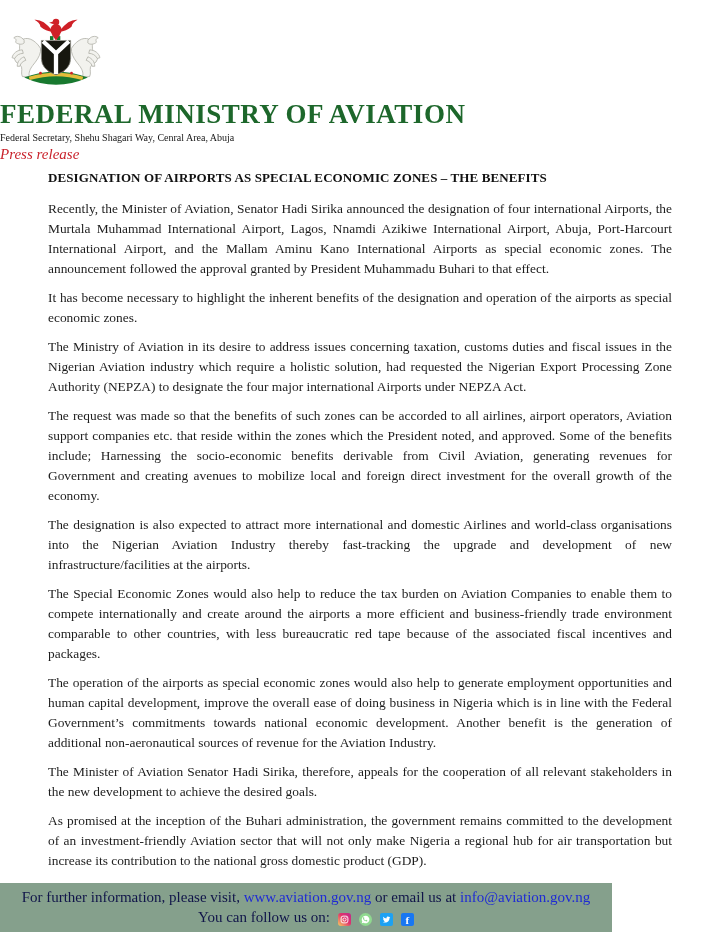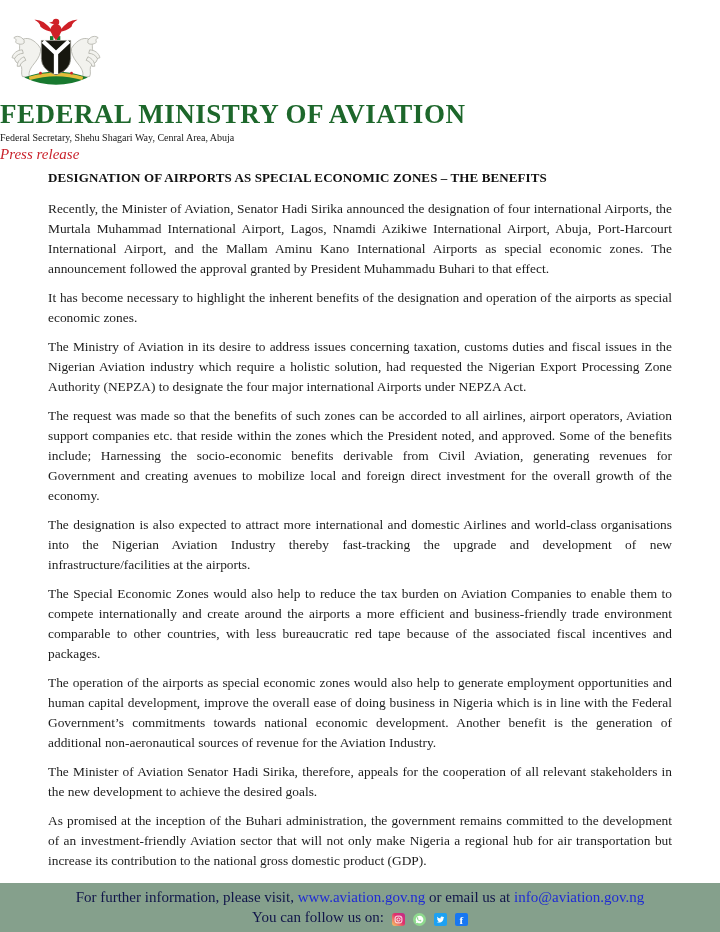--- a/index.html
+++ b/index.html
@@ -34,21 +34,21 @@
   .body-text p{
     font-size:13.4px;
     line-height:20px;
     text-align:justify;
     margin:0 0 9px 0;
     color:#1d1d1d;
   }
   .signature{ margin-top:30px; font-size:13.4px; line-height:17.5px; }
   .signature div{ color:#c2410c;margin-top:47px; }
   .footer{
-    position:absolute; left:0; bottom:0; width:720px; height:49px;
+    position:absolute; left:0; bottom:0; width:612px; height:49px;
     background:#85a08c;
     text-align:center;
     color:#101449;
     font-size:15px;
   }
   .footer-line1{ margin-top:6px; }
   .footer a{ color:#1f2bd4; text-decoration:none; cursor:pointer; }
   .footer-line2{
     margin-top:3px;
     display:flex; align-items:flex-end; justify-content:center; gap:8px;

